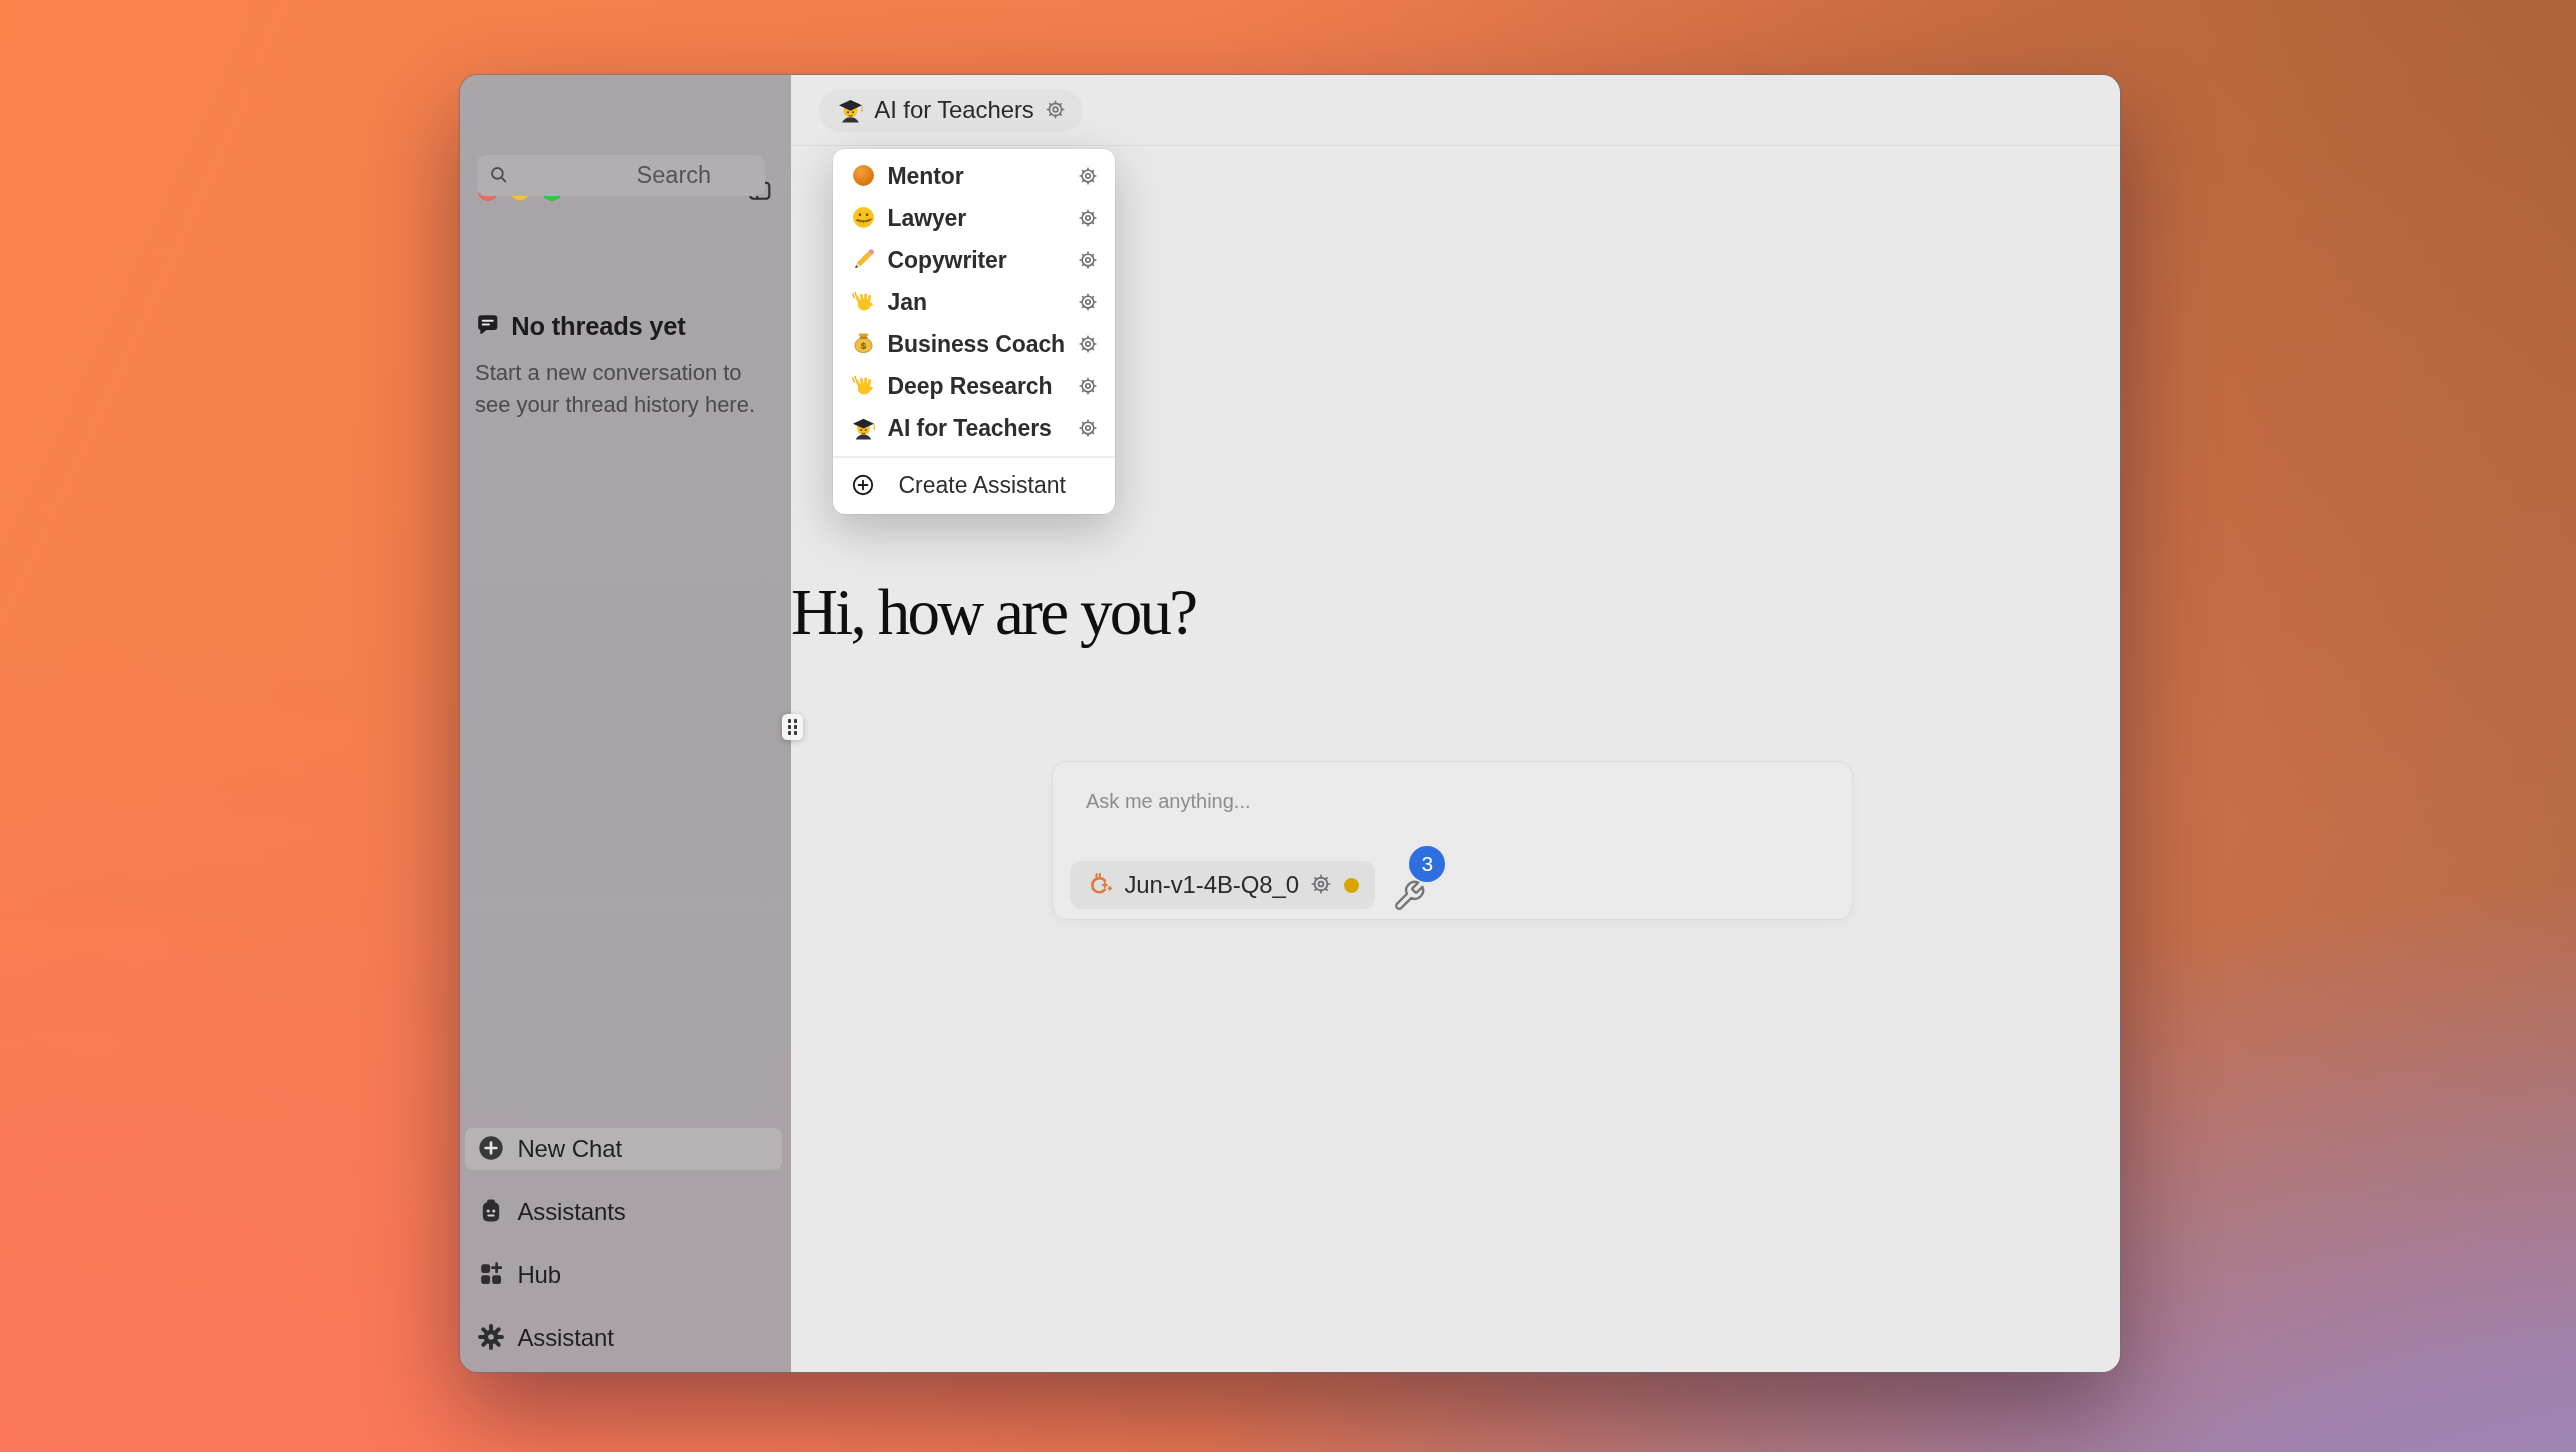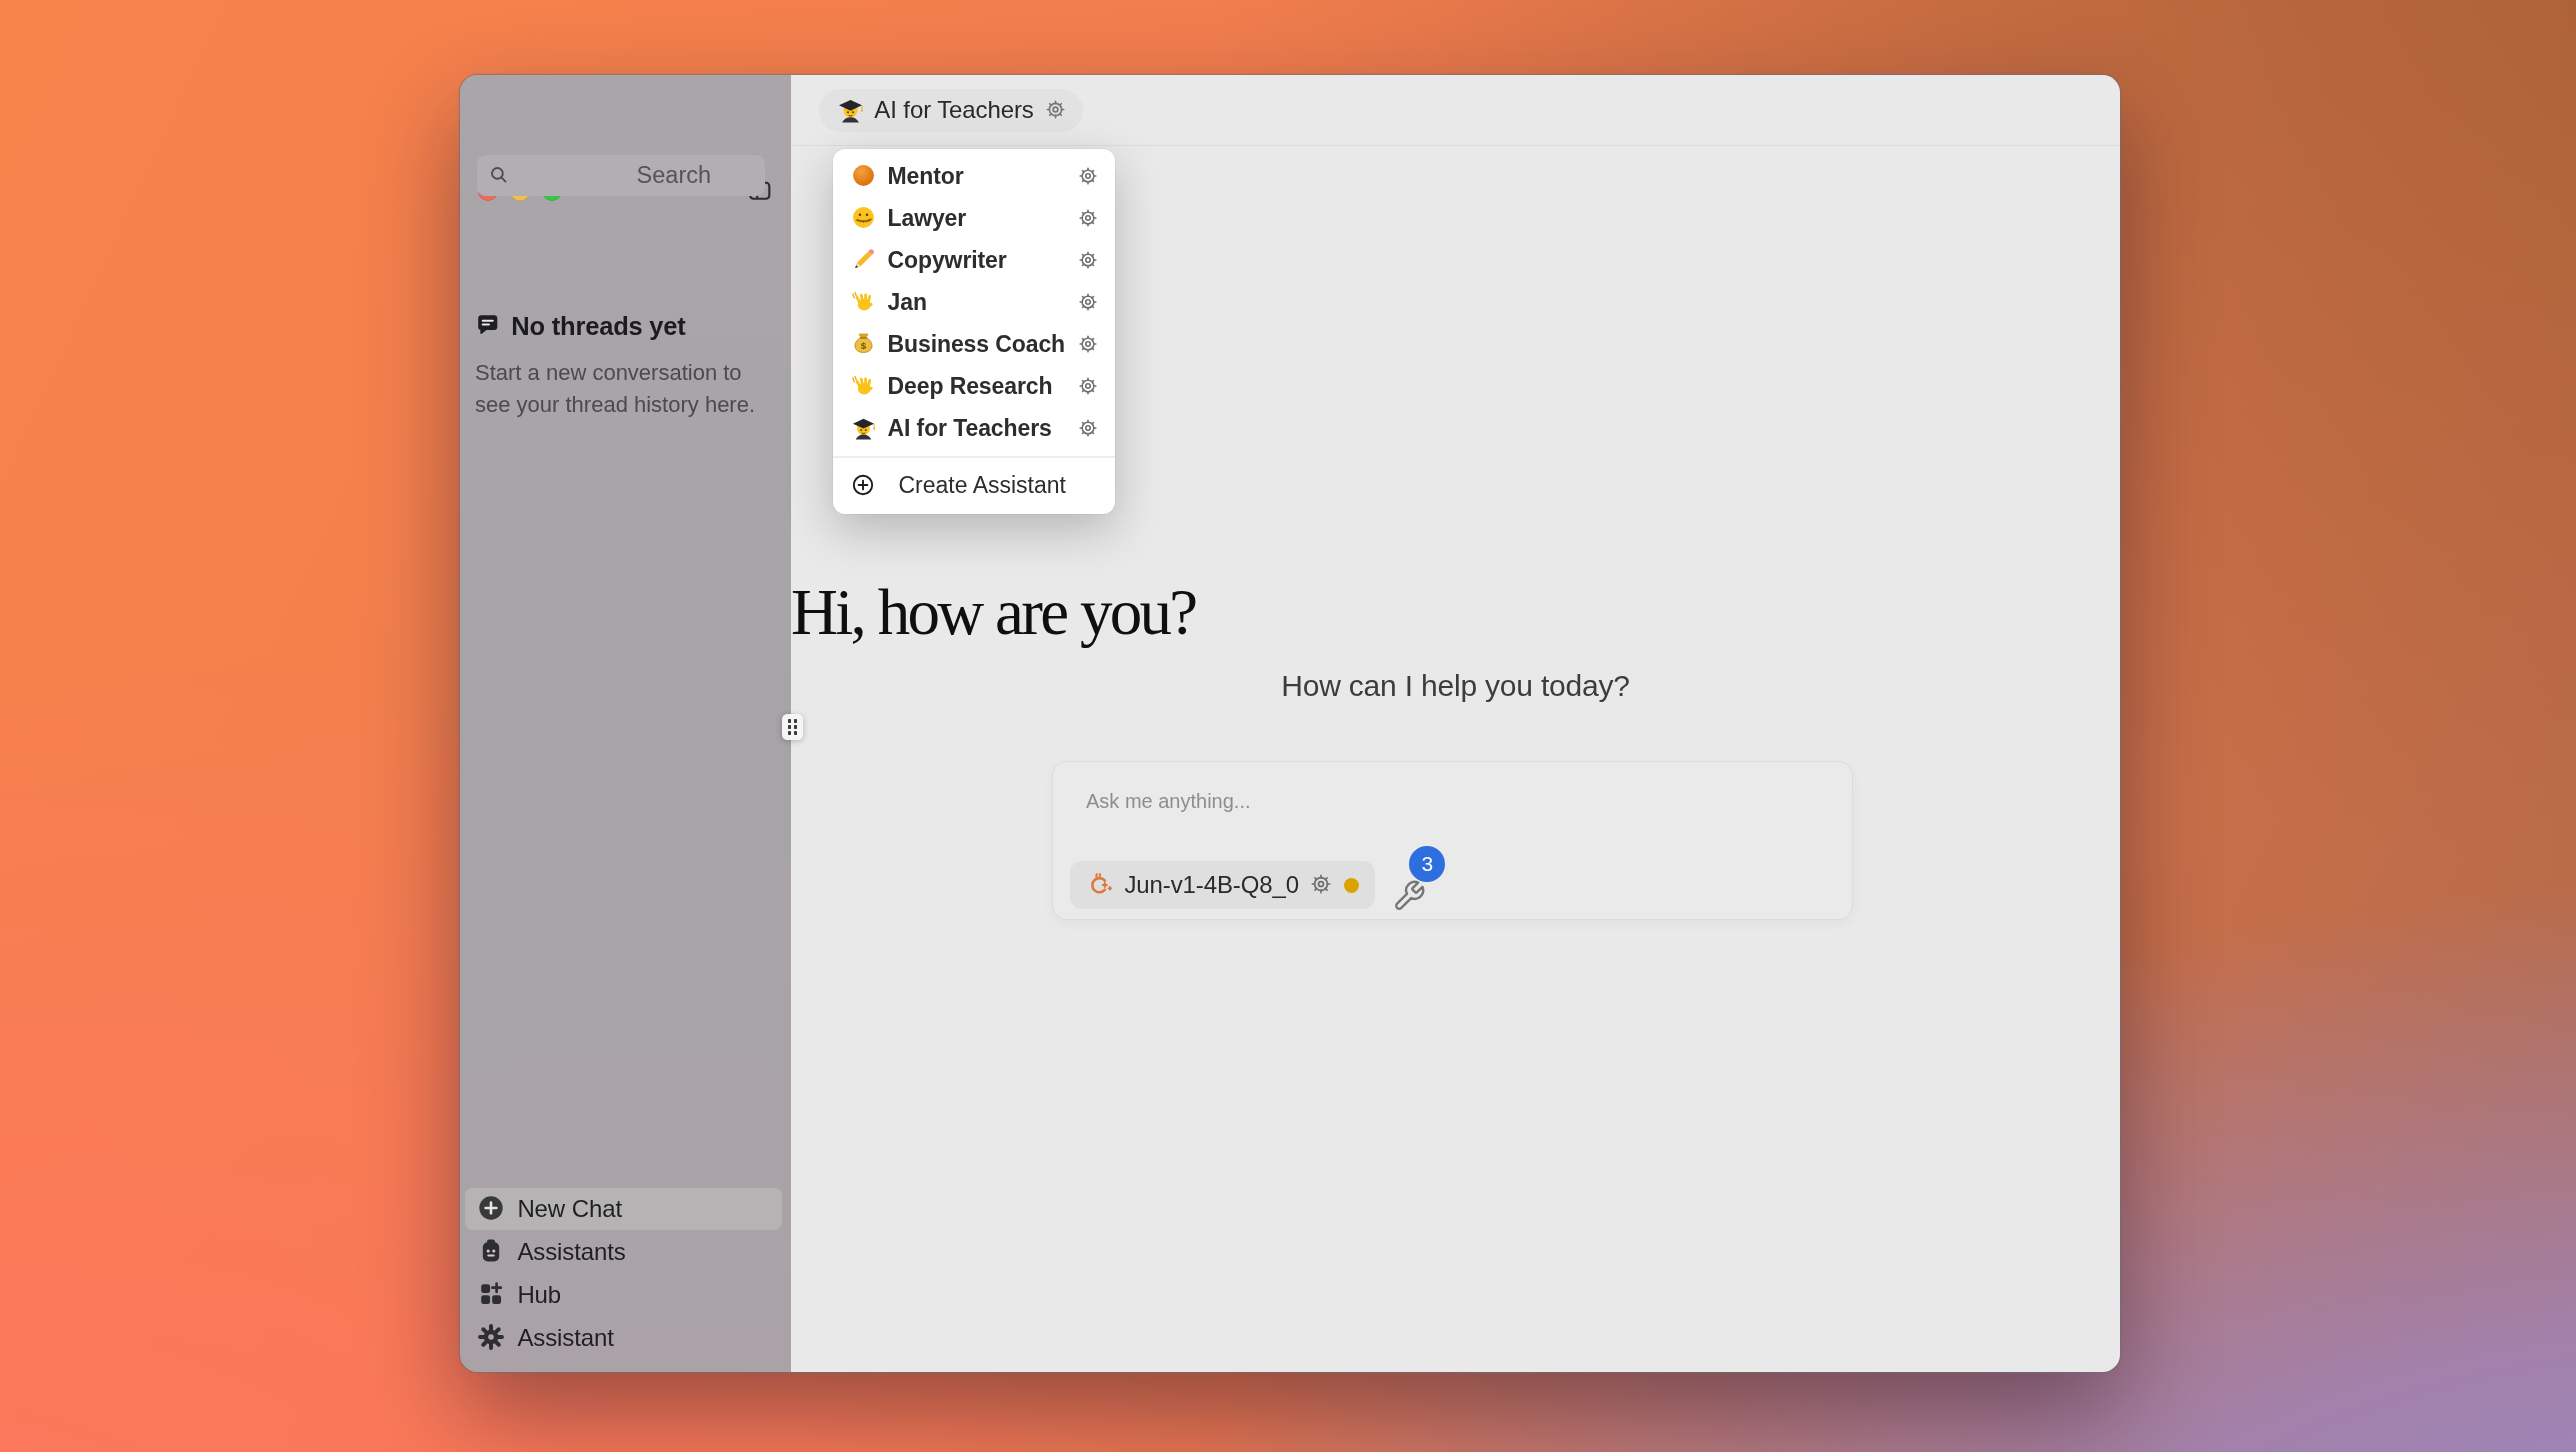--- a/index.html
+++ b/index.html
@@ -27,21 +27,21 @@
   .sb-toggle{position:absolute;top:103px;right:19px;width:25.5px;height:25.5px;cursor:pointer;}
   .searchbox{position:absolute;left:17px;top:80px;width:288px;height:41px;border-radius:8.7px;
     background:#b2aeb1;display:flex;align-items:center;padding:0 10.8px;box-sizing:border-box;gap:8px;}
   .searchbox input{flex:1;background:transparent;border:none;outline:none;font-size:23.5px;color:#3f3f44;
     font-family:"Liberation Sans","DejaVu Sans",sans-serif;text-align:center;}
   .searchbox input::placeholder{color:#54545a;}
   .empty{position:absolute;left:15px;top:237px;width:296px;}
   .empty-head{display:flex;align-items:center;gap:10.8px;}
   .empty-title{font-size:25.5px;font-weight:700;color:#1c1c1e;letter-spacing:-0.2px;}
   .empty-desc{margin-top:16px;font-size:22px;line-height:1.44;color:#4a4a50;}
-  .nav{position:absolute;left:5.4px;right:9.4px;bottom:12.8px;display:flex;flex-direction:column;gap:1px;justify-content:center;}
+  .nav{position:absolute;left:5.4px;right:9.4px;bottom:12.8px;display:flex;flex-direction:column;gap:21px;justify-content:center;}
   .nav-row{height:42px;border-radius:7.4px;display:flex;align-items:center;gap:12px;
     padding-left:12px;cursor:pointer;}
   .nav-row.active{background:#b6b3b5;}
   .nav-label{font-size:24px;font-weight:500;color:#1f1f21;letter-spacing:-0.1px;}
   
   .main{position:relative;flex:1;background:#e9e9e9;}
   .toolbar{position:absolute;left:0;right:0;top:0;height:71px;border-bottom:1.3px solid rgba(0,0,0,.055);
     display:flex;align-items:center;padding-left:28px;box-sizing:border-box;}
   .asst-pill{height:43px;border-radius:21.5px;background:#e3e2e3;display:flex;align-items:center;
     gap:10.8px;padding:0 17.5px;cursor:pointer;}
@@ -362,21 +362,20 @@
                   <circle cx="12" cy="12" r="9.2"></circle>
                   <path d="M12 7.6v8.8M7.6 12h8.8"></path>
                 </g>
               </svg>
           </span>
           <span class="mlabel">Create Assistant</span>
         </div>
       </div>
 
       <div class="hero-title">Hi, how are you?</div>
-      <div class="hero-sub">How can I help you today?</div>
 
       <div class="composer">
         <input type="text" placeholder="Ask me anything..." style="">
         <div class="model-pill">
           <span>
             <svg width="27" height="27" viewBox="0 0 24 24">
                 <g fill="none" stroke="#dd7a3b" stroke-linecap="round">
                   <path d="M16.8 8.6A6.3 6.3 0 1 0 16.8 16.6" stroke-width="2.3"></path>
                   <path d="M14.9 12.4h3.6M16.7 10.6v3.6" stroke-width="1.8"></path>
                   <path d="M19.9 15.4h2.6M21.2 14.1v2.6" stroke-width="1.6"></path>

